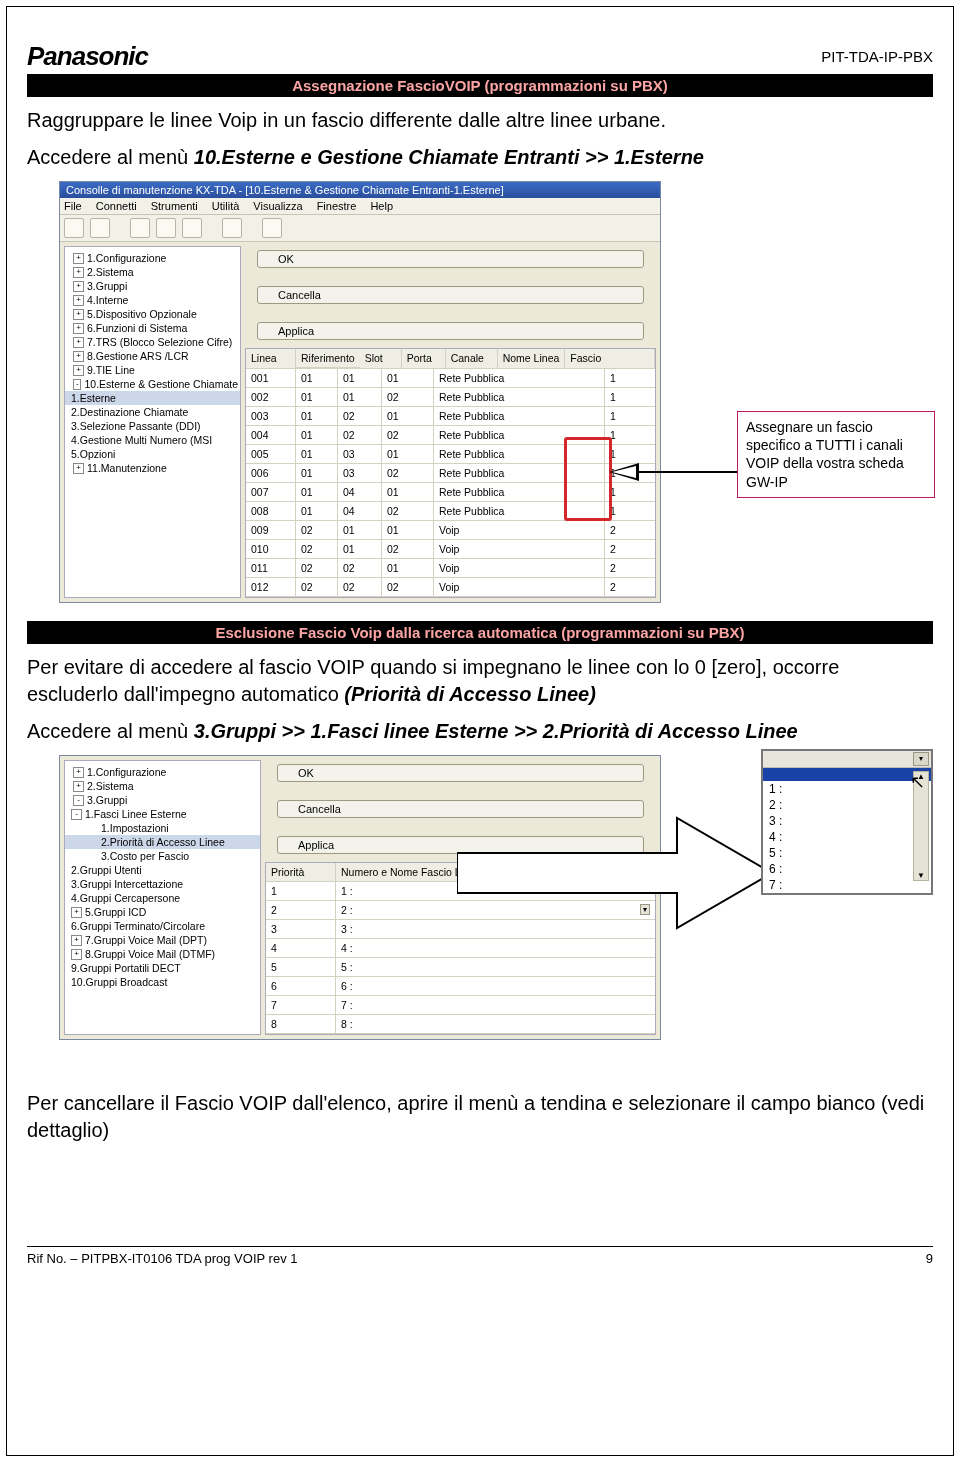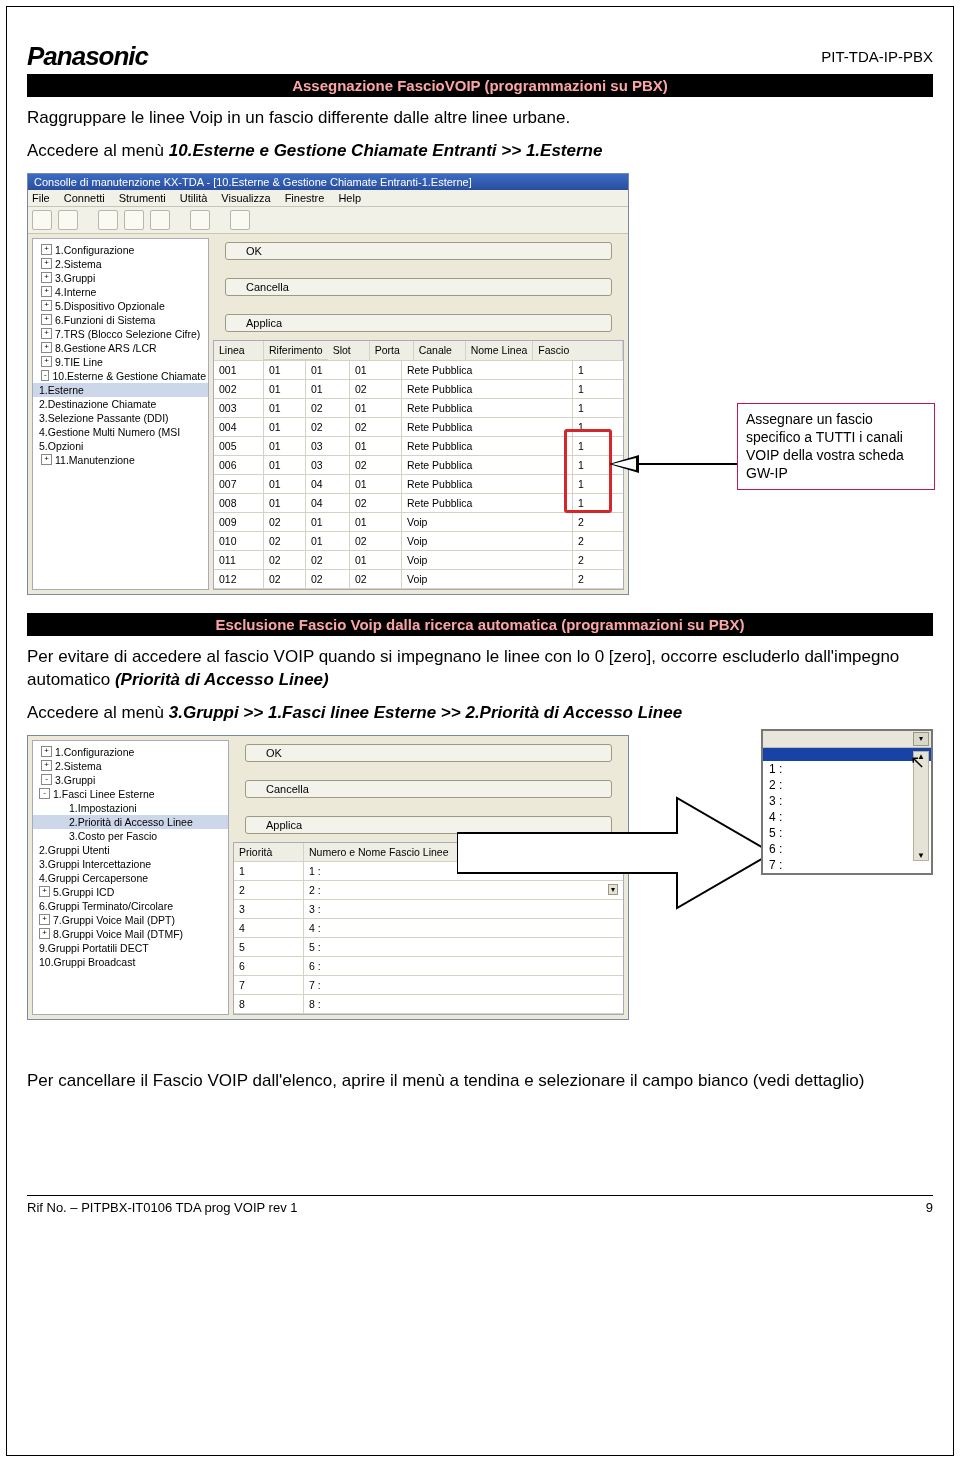--- a/index.html
+++ b/index.html
@@ -36,29 +36,30 @@
   .doc-code { font-size: 15px; }
   .banner {
     background: #000;
     color: #fca5a5;
     text-align: center;
     font-weight: bold;
     font-size: 15px;
     padding: 3px 0;
     margin-top: 2px;
   }
-  .body-text { font-size: 17px; line-height: 1.35; margin: 10px 0; }
+  .body-text { font-size: 20px; line-height: 1.35; margin: 10px 0; }
   .body-text .bi { font-style: italic; font-weight: bold; }
 
   
   .app {
     border: 1px solid #7a8aa5;
     background: #7f1d1d;
     font-size: 11px;
     color: #000;
+    margin-left: 32px;
   }
   .app .titlebar {
     background: linear-gradient(#3b6cc4, #2a4e9d);
     color: #fff;
     padding: 2px 6px;
     font-size: 11px;
     display: flex;
     align-items: center;
     gap: 6px;
   }

